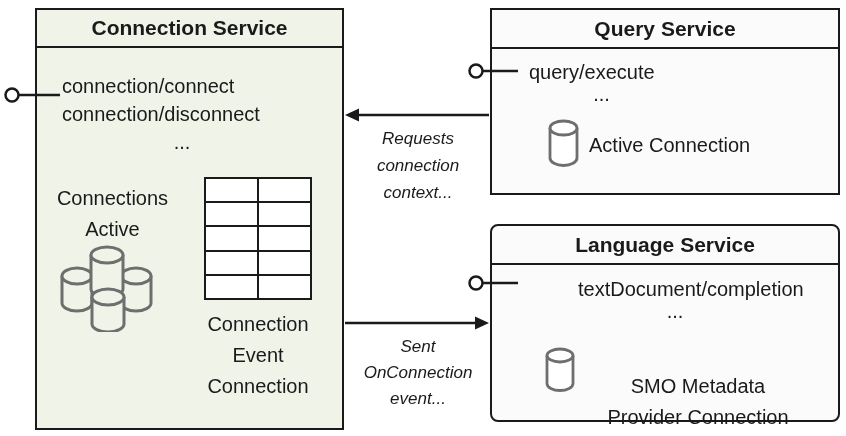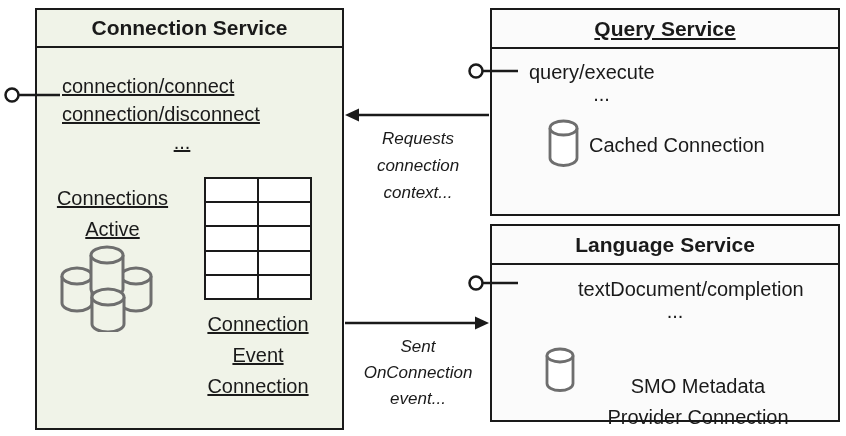--- a/index.html
+++ b/index.html
@@ -8,21 +8,21 @@
     font-family:"Liberation Sans", sans-serif; color:#1a1a1a; overflow:hidden;
   }
   .abs { position:absolute; }
   .box { position:absolute; border:2px solid #1a1a1a; box-sizing:border-box; }
   .box-conn { background:#f0f3e8; }
   .box-svc { background:#fbfbfb; }
   .box-header {
     border-bottom:2px solid #1a1a1a; font-weight:bold; font-size:21px;
     text-align:center; overflow:hidden;
   }
-  .t20 { font-size:20px; line-height:28px;text-decoration:underline; }
+  .t20 { font-size:20px; line-height:28px; }
   .t20s { font-size:20px; line-height:24px; }
   .lh31 { line-height:31px; }
   .center { text-align:center; }
   .italic-label { font-style:italic; font-size:17px; text-align:center; }
   .cb-table {
     display:grid; grid-template-columns:1fr 1fr; grid-template-rows:repeat(5,1fr);
     gap:2px; background:#1a1a1a; border:2px solid #1a1a1a; box-sizing:border-box;
   }
   .cb-table > div { background:#ffffff; }
   svg { display:block; }
@@ -73,35 +73,35 @@
         <div></div>
     </div>
 
     <div class="abs t20 lh31 center" style="left:153px;top:299px;width:136px;">
       <div>Connection</div>
       <div>Event</div>
       <div>Connection</div>
     </div>
   </div>
 
-  <div class="box box-svc" style="left:490px;top:8px;width:350px;height:208px;text-decoration:underline;">
+  <div class="box box-svc" style="left:490px;top:8px;width:350px;height:187px;">
     <div class="box-header" style="height:37px;line-height:37px;">Query Service</div>
 
     <div class="abs t20s" style="left:37px;top:50px;">query/execute</div>
     <div class="abs t20s center" style="left:37px;top:72px;width:145px;">...</div>
 
     <svg class="abs" style="left:55px;top:109px;" width="33" height="48" viewBox="0 0 33 48">
       <path d="M3 9 V39 A13.5 7.5 0 0 0 30 39 V9" fill="#ffffff" stroke="#6e6e6e" stroke-width="2.8"></path>
       <ellipse cx="16.5" cy="9" rx="13.5" ry="7" fill="#ffffff" stroke="#6e6e6e" stroke-width="2.8"></ellipse>
     </svg>
 
-    <div class="abs t20s" style="left:97px;top:123px;">Cached Connection</div>
+    <div class="abs t20s" style="left:97px;top:123px;">Active Connection</div>
   </div>
 
-  <div class="box box-svc" style="left:490px;top:224px;width:350px;height:198px;">
+  <div class="box box-svc" style="left:490px;top:224px;width:350px;height:198px;border-radius:8px;">
     <div class="box-header" style="height:37px;line-height:37px;">Language Service</div>
 
     <div class="abs t20s" style="left:38px;top:51px;margin-left:48px;">textDocument/completion</div>
     <div class="abs t20s center" style="left:38px;top:73px;width:290px;">...</div>
 
     <svg class="abs" style="left:52px;top:121px;" width="32" height="45" viewBox="0 0 32 45">
       <path d="M3 8.5 V36.5 A13 7 0 0 0 29 36.5 V8.5" fill="#ffffff" stroke="#6e6e6e" stroke-width="2.8"></path>
       <ellipse cx="16" cy="8.5" rx="13" ry="6.5" fill="#ffffff" stroke="#6e6e6e" stroke-width="2.8"></ellipse>
     </svg>
 

